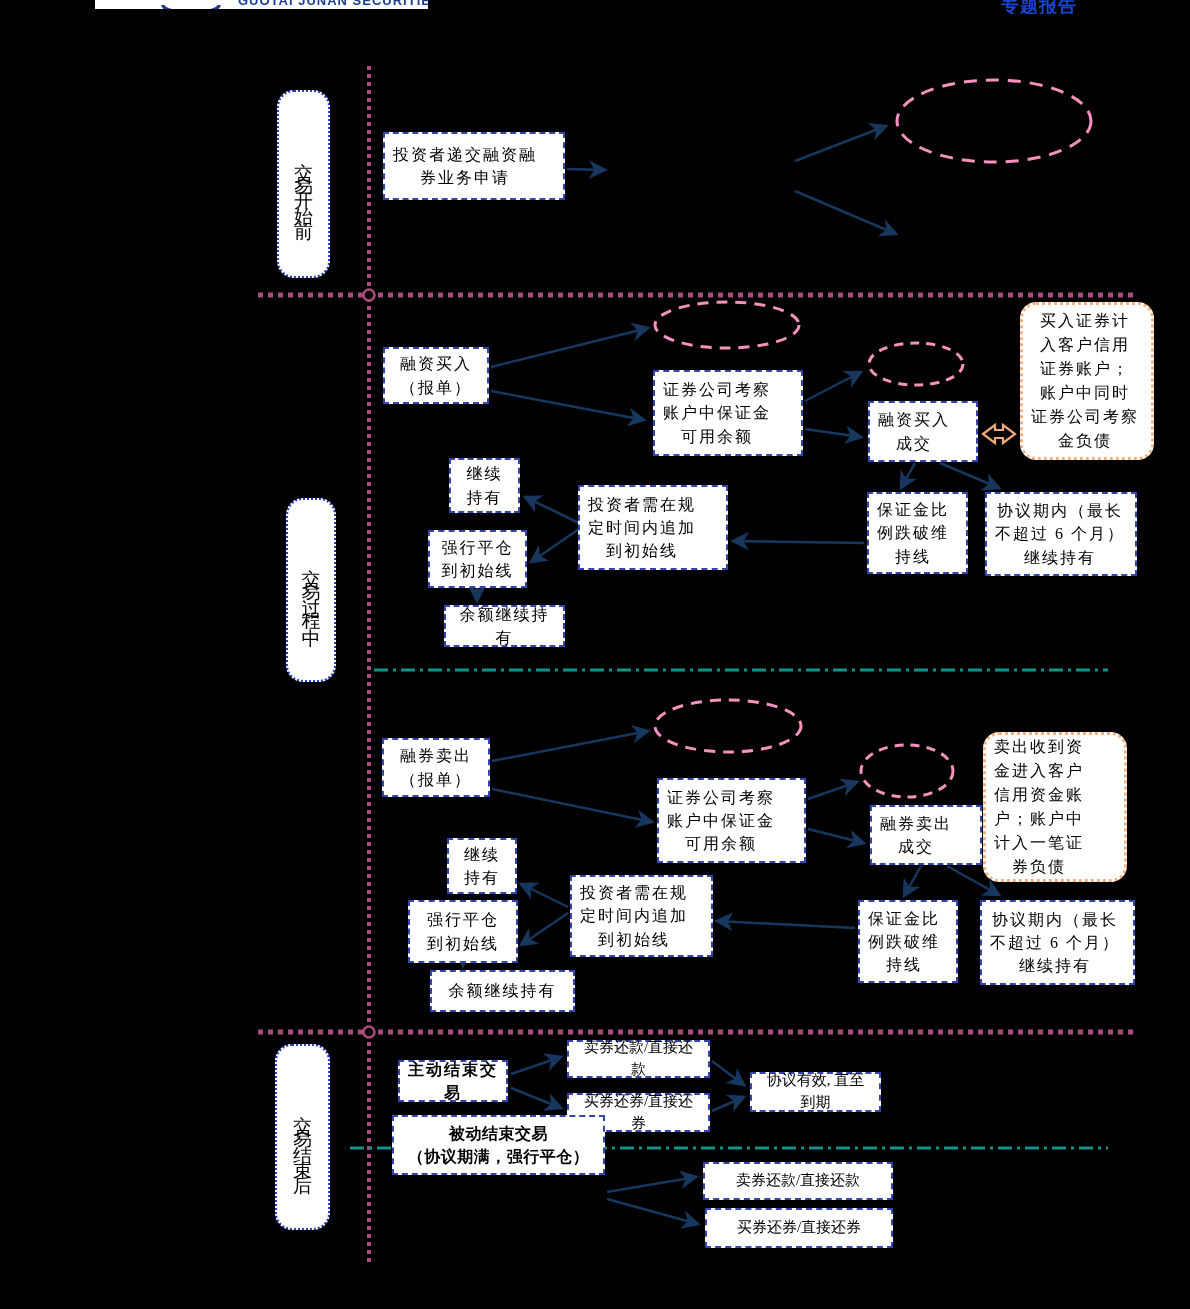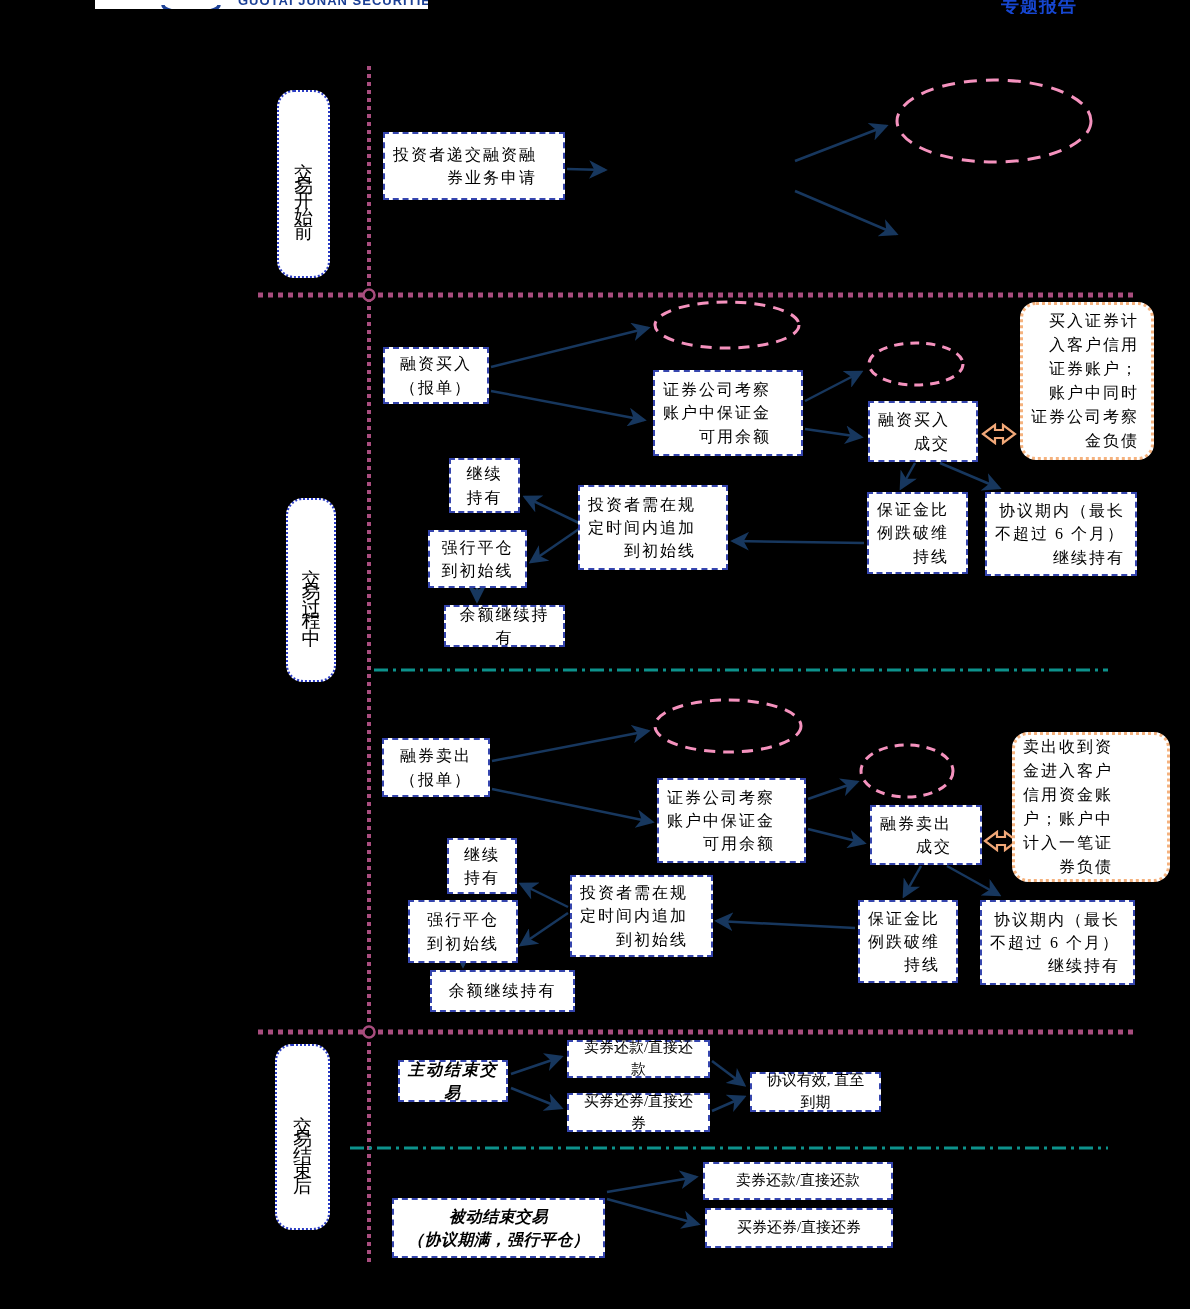--- a/index.html
+++ b/index.html
@@ -3,24 +3,24 @@
 <meta charset="utf-8">
 <style>
   html,body{margin:0;padding:0;background:#000;}
   .canvas{position:relative;width:1190px;height:1309px;background:#000;overflow:hidden;
           font-family:"Liberation Serif",serif;}
   svg.overlay{position:absolute;left:0;top:0;}
 
   
   .fbox{position:absolute;box-sizing:border-box;background:#fff;border:2px dashed #3545ae;
         color:#000;font-size:16px;line-height:1.45;letter-spacing:2px;white-space:pre-line;
-        display:flex;align-items:center;justify-content:flex-start;text-align:right;
+        display:flex;align-items:center;justify-content:flex-start;text-align:center;
         padding:4px 8px;}
   .fbox.c{justify-content:center;text-align:center;}
-  .fbox.bold{font-weight:bold;font-style:italic;}
+  .fbox.bold{font-weight:bold;}
   .fbox.tight{letter-spacing:0;padding:2px 12px;font-size:15px;}
   .fbox.orange{border:3px dotted #f5b27e;border-radius:16px;line-height:1.5;}
 
   
   .plabel{position:absolute;box-sizing:border-box;background:#fff;border:2px dotted #2b3cc4;
           border-radius:17px;color:#000;font-size:19px;
           writing-mode:vertical-rl;text-orientation:upright;letter-spacing:15px;
           display:flex;align-items:center;justify-content:center;}
 
   
@@ -150,21 +150,21 @@
 到初始线</div>
   <div class="fbox c" style="left:444px;top:605px;width:121px;height:42px">余额继续持有</div>
 
   <div class="fbox c" style="left:382px;top:738px;width:108px;height:59px">融券卖出
 （报单）</div>
   <div class="fbox" style="left:657px;top:778px;width:149px;height:85px">证券公司考察
 账户中保证金
 可用余额</div>
   <div class="fbox" style="left:870px;top:805px;width:112px;height:60px">融券卖出
 成交</div>
-  <div class="fbox orange" style="left:1012px;top:732px;width:158px;height:150px">卖出收到资
+  <div class="fbox orange" style="left:983px;top:732px;width:144px;height:150px">卖出收到资
 金进入客户
 信用资金账
 户；账户中
 计入一笔证
 券负债</div>
   <div class="fbox" style="left:858px;top:900px;width:100px;height:83px">保证金比
 例跌破维
 持线</div>
   <div class="fbox" style="left:980px;top:900px;width:155px;height:85px">协议期内（最长
 不超过 6 个月）
@@ -175,18 +175,18 @@
   <div class="fbox c" style="left:447px;top:838px;width:70px;height:56px">继续
 持有</div>
   <div class="fbox c" style="left:408px;top:900px;width:110px;height:63px">强行平仓
 到初始线</div>
   <div class="fbox c" style="left:430px;top:970px;width:145px;height:42px">余额继续持有</div>
 
   <div class="fbox c bold" style="left:398px;top:1060px;width:110px;height:42px">主动结束交易</div>
   <div class="fbox c tight" style="left:567px;top:1040px;width:143px;height:38px">卖券还款/直接还款</div>
   <div class="fbox c tight" style="left:567px;top:1093px;width:143px;height:39px">买券还券/直接还券</div>
   <div class="fbox c tight" style="left:750px;top:1072px;width:131px;height:40px">协议有效, 直至到期</div>
-  <div class="fbox c bold" style="left:392px;top:1198px;width:213px;height:60px;letter-spacing:0.5px">被动结束交易
+  <div class="fbox c bold" style="left:392px;top:1115px;width:213px;height:60px;letter-spacing:0.5px">被动结束交易
 （协议期满，强行平仓）</div>
   <div class="fbox c tight" style="left:703px;top:1162px;width:190px;height:38px">卖券还款/直接还款</div>
   <div class="fbox c tight" style="left:705px;top:1208px;width:188px;height:40px">买券还券/直接还券</div>
 
 </div>
 
 </body></html>

